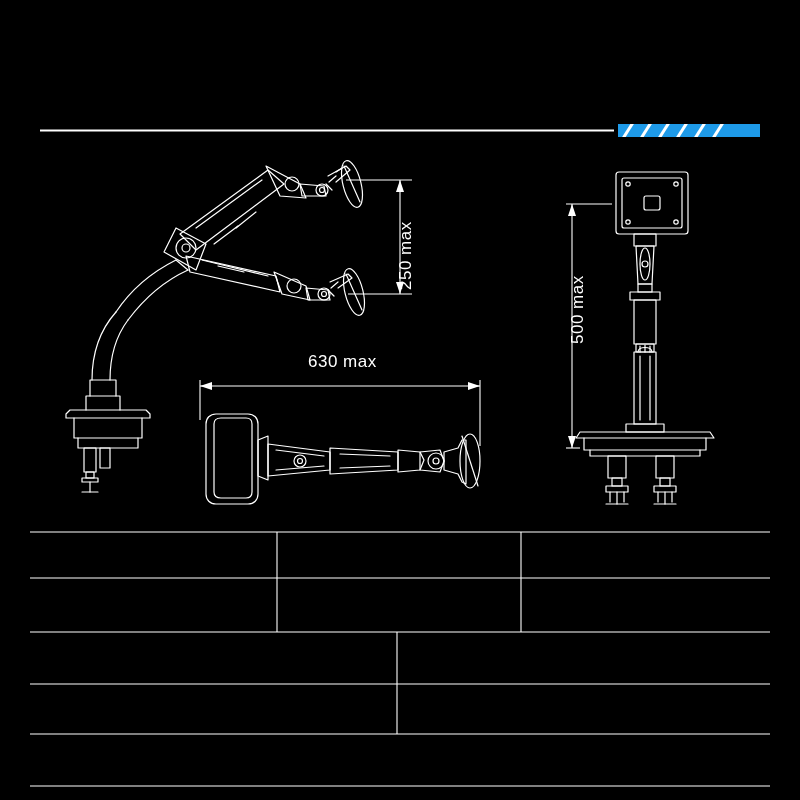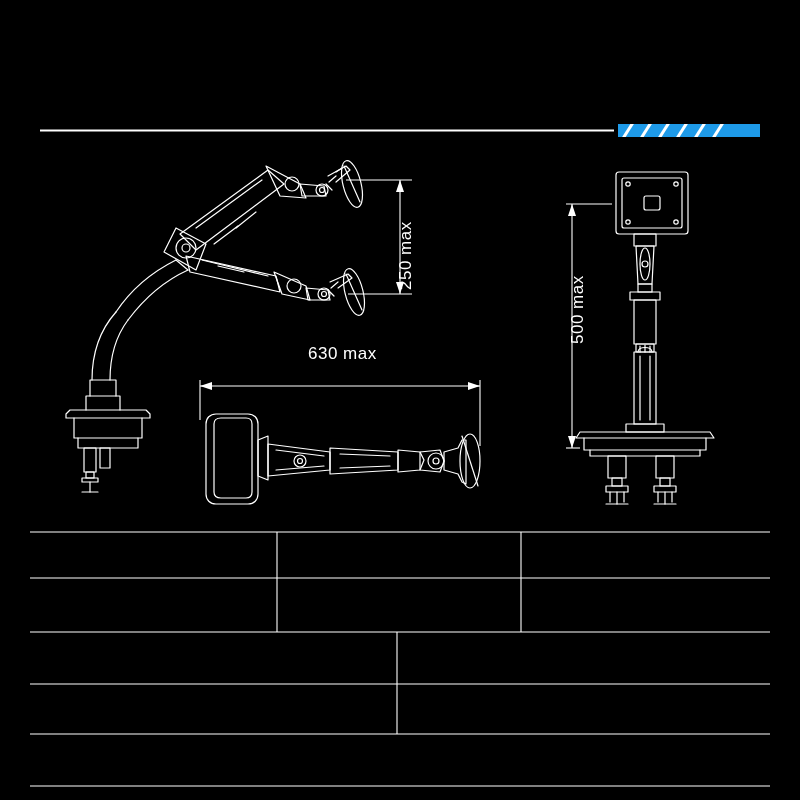--- a/index.html
+++ b/index.html
@@ -276,17 +276,17 @@
 
       <line x1="277" y1="532" x2="277" y2="632"></line>
       <line x1="521" y1="532" x2="521" y2="632"></line>
       <line x1="397" y1="632" x2="397" y2="734"></line>
     </g>
 
   </svg>
 
   <div class="dim-label vertical" style="left: 396px; top: 290px; transform: rotate(-90deg);">250 max</div>
 
-  <div class="dim-label" style="left: 308px; top: 344px;">630 max</div>
+  <div class="dim-label" style="left: 308px; top: 352px;">630 max</div>
 
   <div class="dim-label vertical" style="left: 568px; top: 344px; transform: rotate(-90deg);">500 max</div>
 
 </div>
 
 </body></html>

